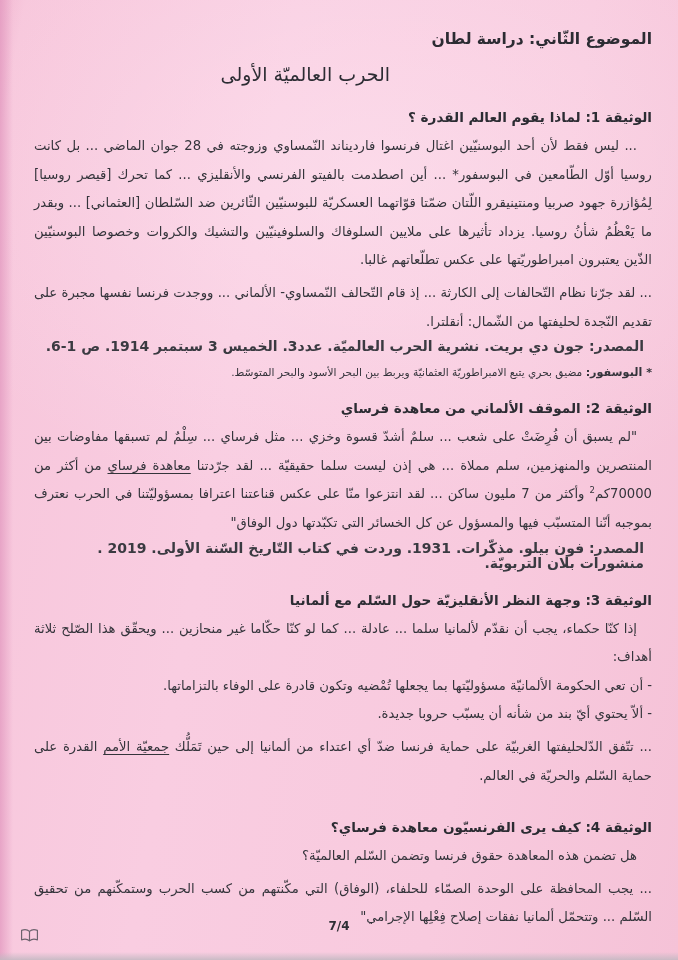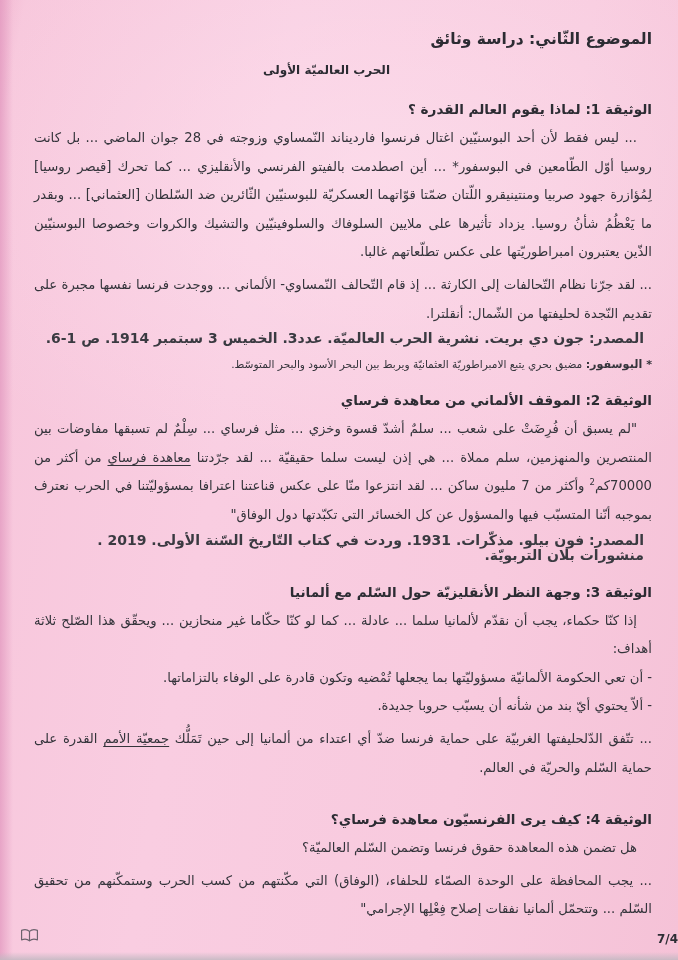--- a/index.html
+++ b/index.html
@@ -20,45 +20,45 @@
     background:linear-gradient(90deg,#e298bf 0%,rgba(244,196,217,0) 100%);
     opacity:.75;pointer-events:none;
   }
   .page::after{ 
     content:"";position:absolute;left:0;right:0;bottom:0;height:8px;
     background:linear-gradient(0deg,#c2b8c1 0%,rgba(226,204,216,0) 100%);
     opacity:.85;pointer-events:none;
   }
   .content{padding:30px 26px 0 34px;}
   .title-main{margin:0;font-size:15.5px;font-weight:bold;text-align:right;color:#2c2c33;}
-  .title-sub{margin:15px 262px 0 0;font-size:12px;font-weight:bold;color:#2c2c33;}
+  .title-sub{margin:15px 262px 0 0;font-size:19px;font-weight:normal;color:#2c2c33;}
   .doc{margin-top:20px;}
   .doc:nth-of-type(1){margin-top:22px;}
   .doc:nth-of-type(2){margin-top:17px;}
   .doc:nth-of-type(3){margin-top:19px;}
   .doc:nth-of-type(4){margin-top:27px;}
   .doc-heading{margin:0;font-size:13.6px;font-weight:bold;color:#2c2c33;line-height:21px;}
   p.body{margin:4px 0 0;font-size:13.2px;line-height:28.6px;text-align:justify;color:#34343b;}
   p.body.indent{text-indent:15px;}
   p.body.bullet-line{margin:0;text-align:right;}
   .u{text-decoration:underline;text-underline-offset:3px;}
   sup{font-size:8.5px;line-height:0;}
   .source{margin:3px 8px 0 0;font-size:14px;font-weight:bold;color:#3a3a41;line-height:15px;}
   .footnote{margin:10px 0 0;font-size:10.6px;color:#34343b;line-height:16px;}
   .footnote .lead{font-weight:bold;font-size:11.2px;}
-  .page-number{position:absolute;left:0;right:0;bottom:14px;text-align:right;
+  .page-number{position:absolute;left:0;right:0;bottom:27px;text-align:center;
     font-size:12px;font-weight:bold;direction:ltr;color:#2e2e35;}
   .book-icon{position:absolute;left:20px;bottom:17px;width:19px;height:15px;opacity:.8;}
 </style>
 </head>
 <body>
 
 <div class="page">
   <div class="content">
-    <h1 class="title-main">الموضوع الثّاني: دراسة وثائق</h1>
+    <h1 class="title-main">الموضوع الثّاني: دراسة لطان</h1>
     <h2 class="title-sub">الحرب العالميّة الأولى</h2>
     <div>
         <section class="doc">
           <h3 class="doc-heading">الوثيقة 1: لماذا يقوم العالم القدرة ؟</h3>
           <p class="body indent"><span>... ليس فقط لأن أحد البوسنيّين اغتال فرنسوا فارديناند النّمساوي وزوجته في 28 جوان الماضي ... بل كانت روسيا أوّل الطّامعين في البوسفور* ... أين اصطدمت بالفيتو الفرنسي والأنقليزي ... كما تحرك [قيصر روسيا] لِمُؤازرة جهود صربيا ومنتينيقرو اللّتان ضمّتا قوّاتهما العسكريّة للبوسنيّين الثّائرين ضد السّلطان [العثماني] ... وبقدر ما يَعْظُمُ شأنُ روسيا. يزداد تأثيرها على ملايين السلوفاك والسلوفينيّين والتشيك والكروات وخصوصا البوسنيّين الذّين يعتبرون امبراطوريّتها على عكس تطلّعاتهم غالبا.</span></p>
           <p class="body"><span>... لقد جرّنا نظام التّحالفات إلى الكارثة ... إذ قام التّحالف النّمساوي- الألماني ... ووجدت فرنسا نفسها مجبرة على تقديم النّجدة لحليفتها من الشّمال: أنقلترا.</span></p>
           <div class="source">المصدر: جون دي بريت. نشرية الحرب العالميّة. عدد3. الخميس 3 سبتمبر 1914. ص 1-6.</div>
           <div class="footnote"><span class="lead">* البوسفور:</span><span> مضيق بحري يتبع الامبراطوريّة العثمانيّة ويربط بين البحر الأسود والبحر المتوسّط.</span></div>
         </section>
         <section class="doc">

